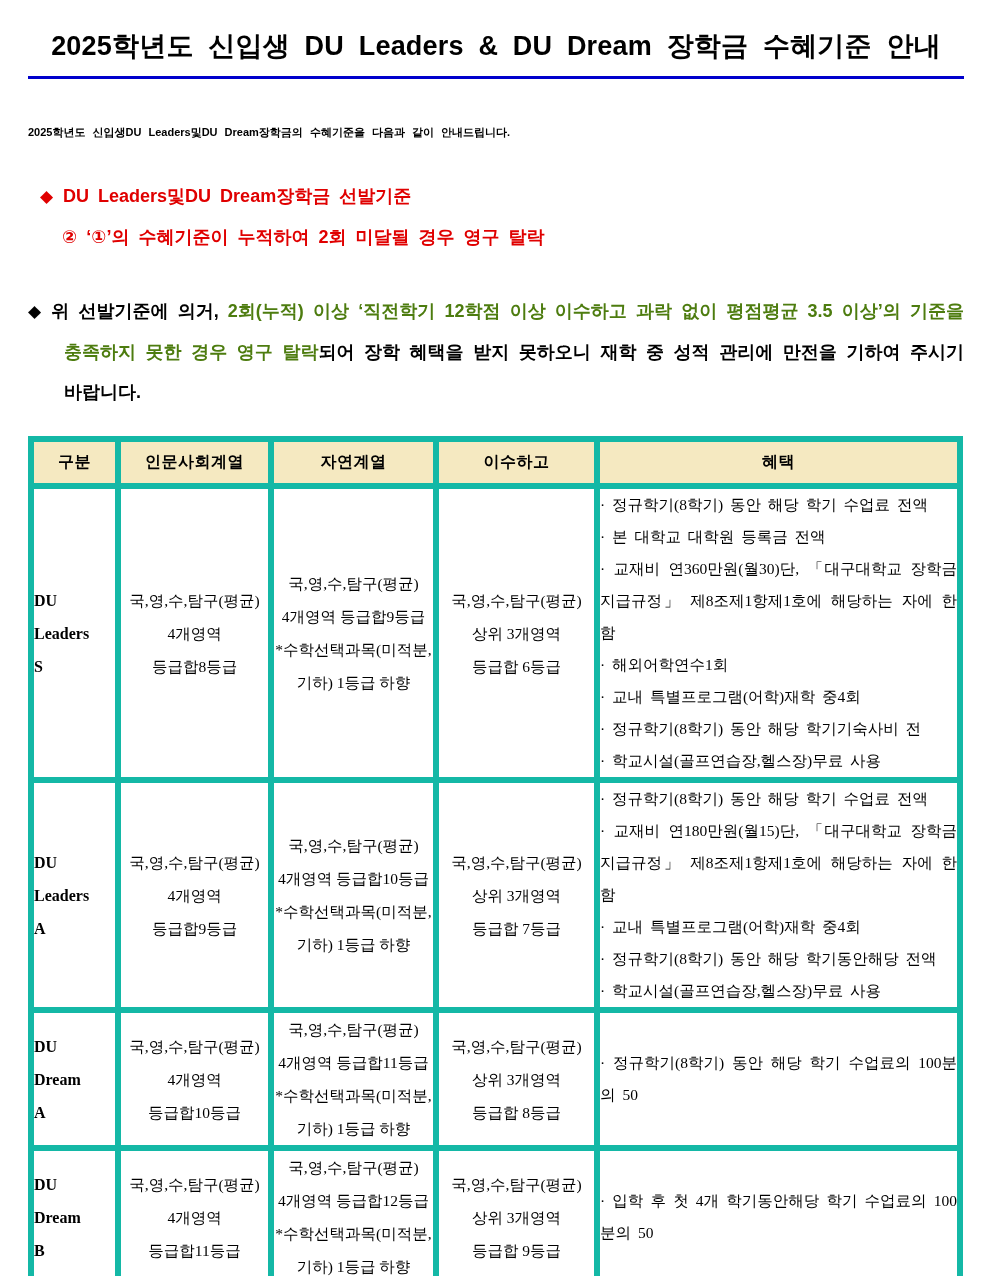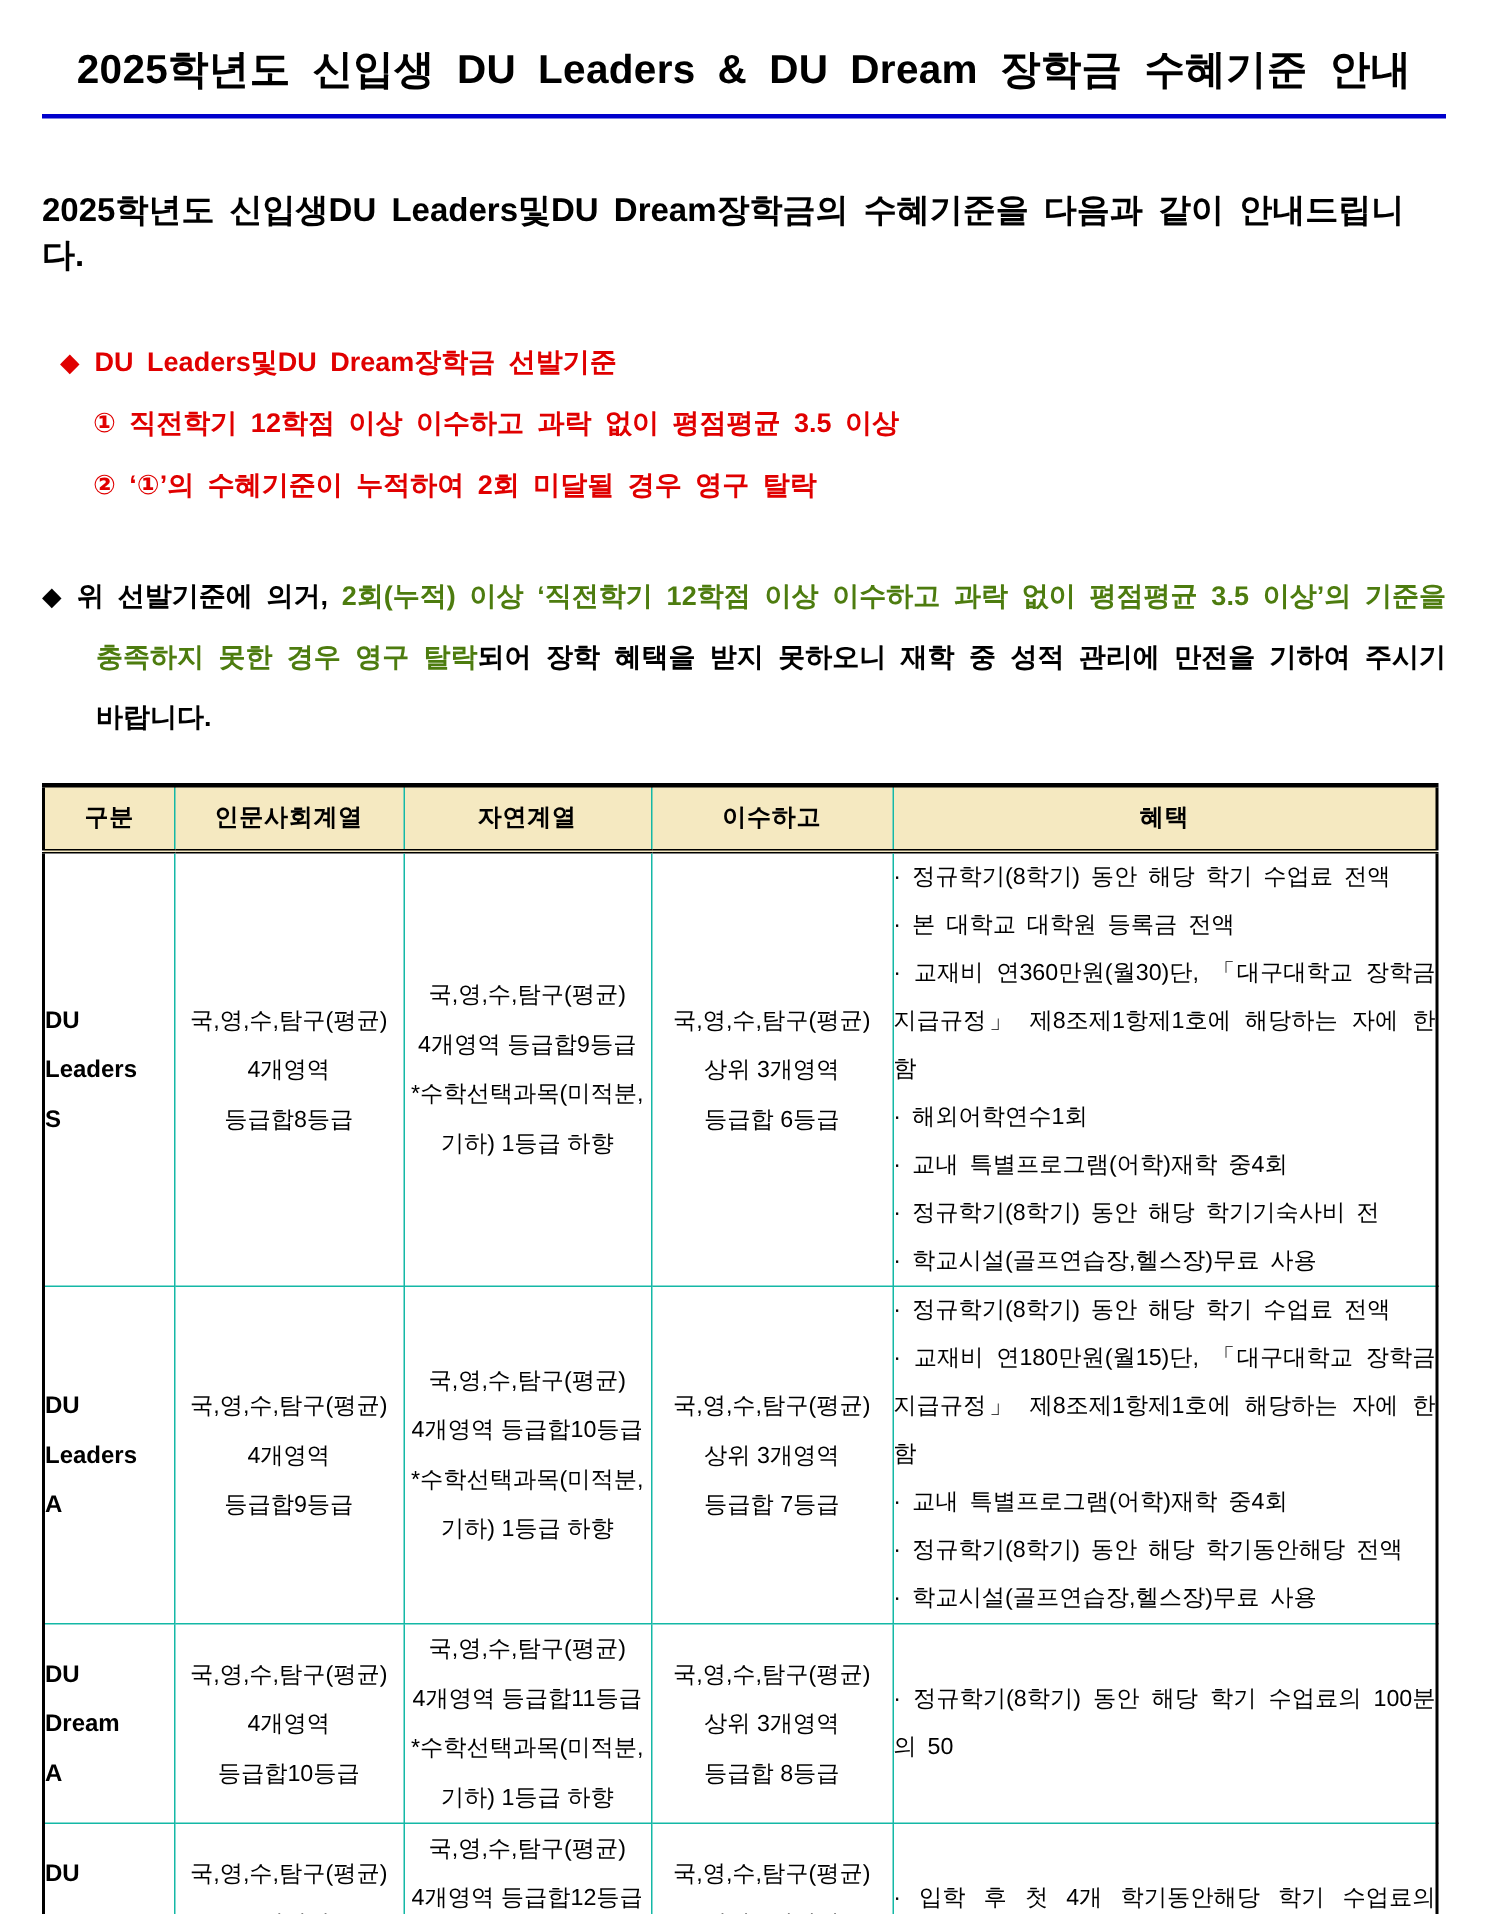--- a/index.html
+++ b/index.html
@@ -3,35 +3,35 @@
 <meta charset="utf-8">
 <style>
   html,body{margin:0;padding:0;background:#ffffff;color:#000;}
   body{width:992px;height:1276px;font-family:"Liberation Sans","DejaVu Sans",sans-serif;overflow:hidden;}
   .page{padding:20px 28px 0 28px;box-sizing:border-box;}
 
   .doc-title{font-size:27px;font-weight:bold;text-align:center;margin:8px 0 0 0;
              word-spacing:7px;letter-spacing:0.2px;white-space:nowrap;}
   .title-rule{height:3px;background:#0000cc;margin-top:12px;}
 
-  .intro{font-size:22px;font-weight:bold;margin:46px 0 0 0;word-spacing:4px;}
+  .intro{font-size:11px;font-weight:bold;margin:46px 0 0 0;word-spacing:4px;}
 
   .sec1{margin-top:44px;}
   .sec-head{color:#e00000;font-weight:bold;font-size:18px;margin:12px;word-spacing:4px;}
   .diamond{margin-right:10px;font-size:17px;}
   .diamond.red{color:#e00000;}
   .sec-item{color:#e00000;font-weight:bold;font-size:18px;margin:17px 0 0 34px;word-spacing:4px;}
 
   .notice{margin:42px 0 0 0;font-size:18px;font-weight:bold;line-height:40px;
           padding-left:36px;text-indent:-36px;word-spacing:4px;text-align:justify;}
   .notice .red{color:#4d7c0f;}
 
   table.sch{border-collapse:collapse;table-layout:fixed;width:929px;margin-top:24px;
             border:2px solid #000;border-top-width:3px;border-bottom:4px double #000;}
-  table.sch th,table.sch td{border:1px solid #14b8a6;padding:0;}
+  table.sch th,table.sch td{border:6px solid #14b8a6;padding:0;font-family:Liberation Serif, serif;}
   table.sch th{background:#f5e9c1;font-size:16px;font-weight:bold;height:41px;
                border-bottom:3px double #000;letter-spacing:0.5px;}
   td.name-cell{font-weight:bold;font-size:16px;text-align:left;white-space:pre-line;line-height:33px;margin-left:24px;}
   td.crit-cell{font-size:15.5px;text-align:center;white-space:pre-line;line-height:33px;}
   td.benefit-cell{font-size:15.5px;padding:4px 10px;vertical-align:middle;}
   .benefit-item{line-height:32px;text-align:justify;word-spacing:3px;}
   tbody tr:nth-child(1){height:240px;}
   tbody tr:nth-child(2){height:205px;}
   tbody tr:nth-child(3){height:115px;}
   tbody tr:nth-child(4){height:120px;}
@@ -42,21 +42,20 @@
 
 <div class="page">
 
   <h1 class="doc-title">2025학년도 신입생 DU Leaders &amp; DU Dream 장학금 수혜기준 안내</h1>
   <div class="title-rule"></div>
 
   <p class="intro">2025학년도 신입생DU Leaders및DU Dream장학금의 수혜기준을 다음과 같이 안내드립니다.</p>
 
   <div class="sec1">
     <p class="sec-head"><span class="diamond red">◆</span><span>DU Leaders및DU Dream장학금 선발기준</span></p>
-    <p class="sec-item">① 직전학기 12학점 이상 이수하고 과락 없이 평점평균 3.5 이상</p>
     <p class="sec-item">② ‘①’의 수혜기준이 누적하여 2회 미달될 경우 영구 탈락</p>
   </div>
 
   <p class="notice"><span class="diamond">◆</span><span>위 선발기준에 의거, </span><span class="red">2회(누적) 이상 ‘직전학기 12학점 이상 이수하고 과락 없이 평점평균 3.5 이상’의 기준을 충족하지 못한 경우 영구 탈락</span><span>되어 장학 혜택을 받지 못하오니 재학 중 성적 관리에 만전을 기하여 주시기 바랍니다.</span></p>
 
   <table class="sch">
     <colgroup>
       <col class="c1">
         <col class="c2">
         <col class="c3">

